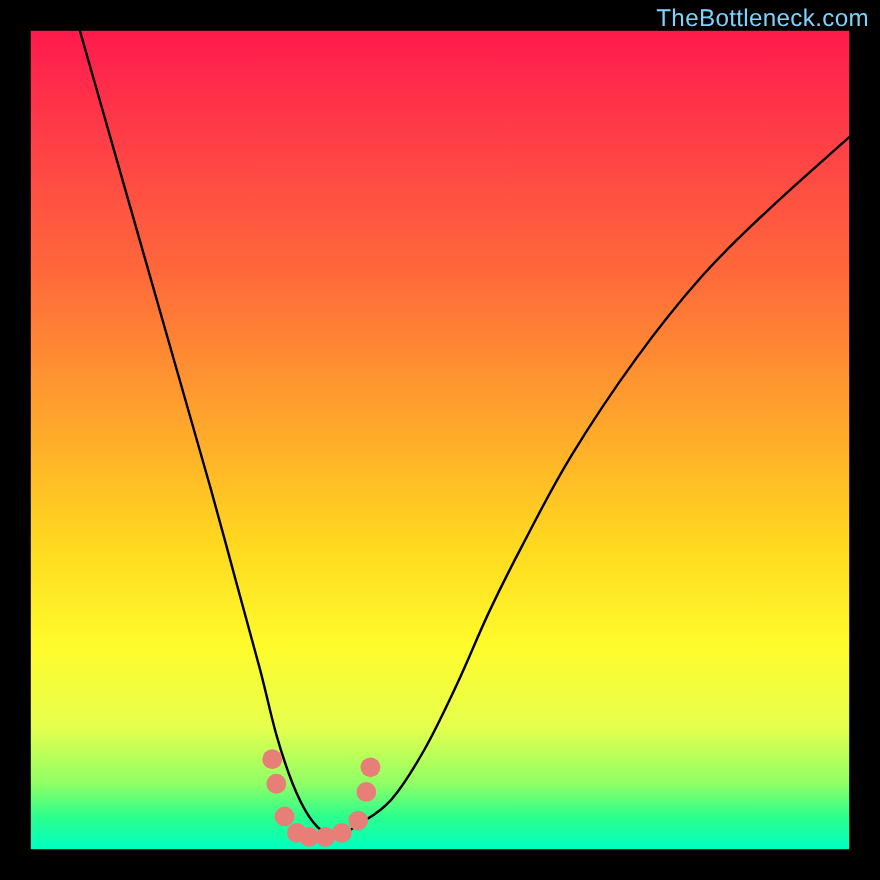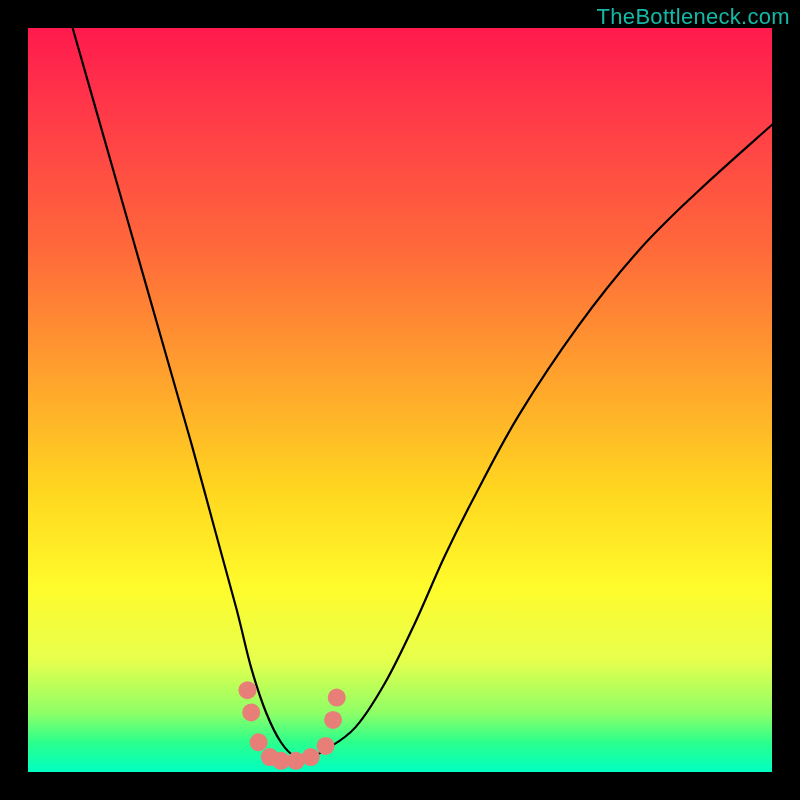--- a/index.html
+++ b/index.html
@@ -36,21 +36,21 @@
       #2cff8c 96%,
       #00ffc2 100%
     );
   }
   .watermark {
     position: absolute;
     top: 4px;
     right: 10px;
     font-family: Arial, Helvetica, sans-serif;
     font-size: 22px;
-    color: #14b8a6;
+    color: #7dd3fc;
     letter-spacing: 0.3px;
     user-select: none;
   }
   svg.curve-layer {
     position: absolute;
     top: 0;
     left: 0;
     width: 744px;
     height: 744px;
     overflow: visible;

